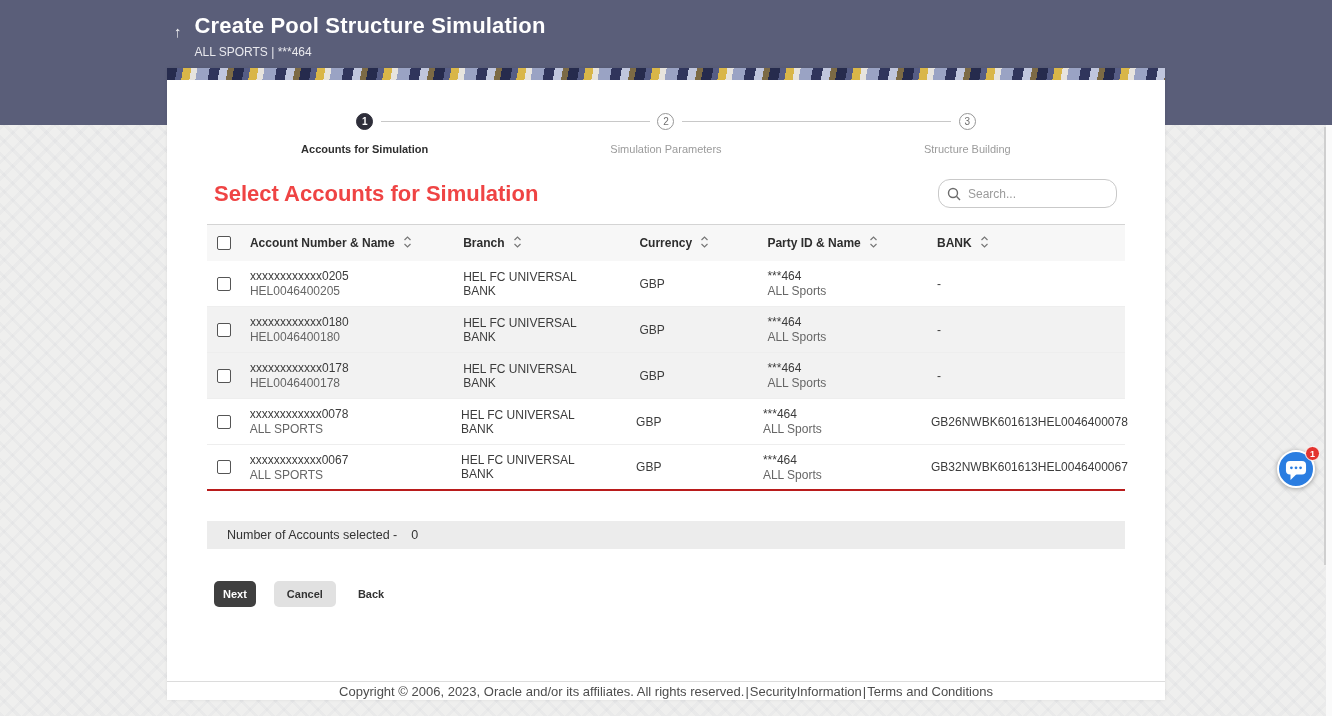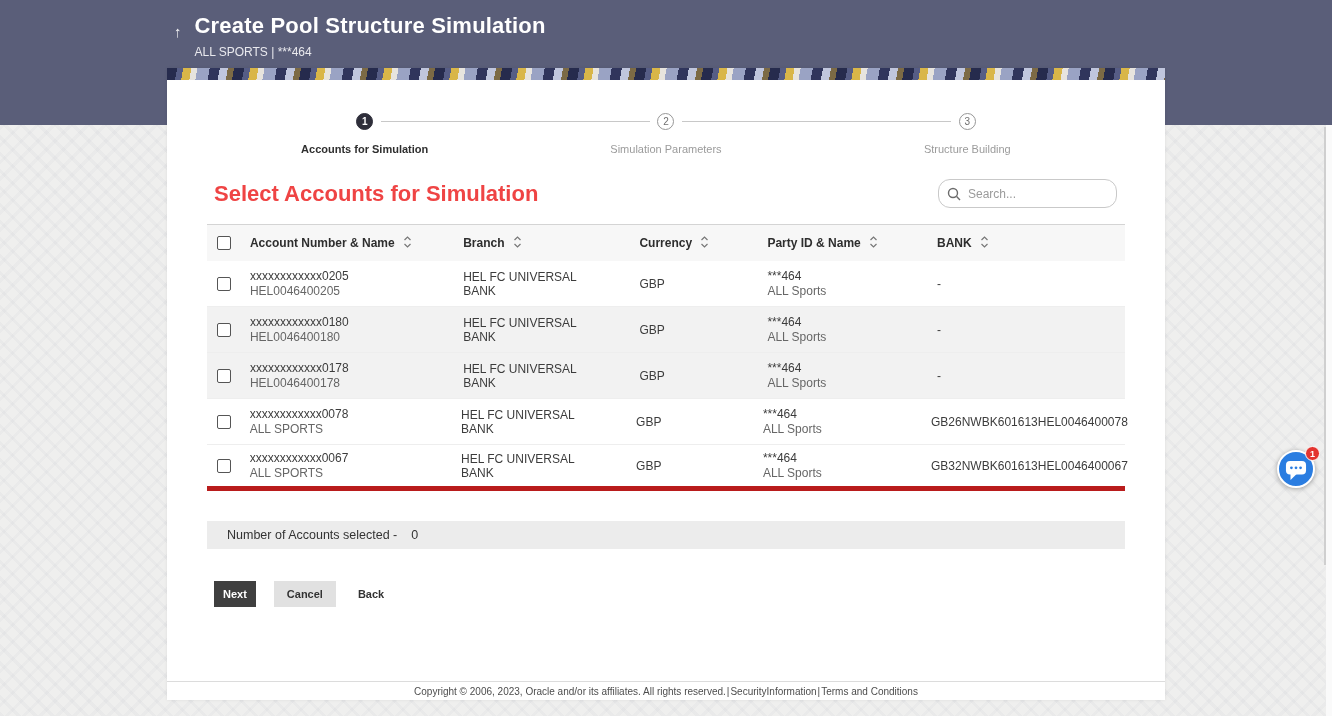--- a/index.html
+++ b/index.html
@@ -50,50 +50,50 @@
   .search-box input { border: none; outline: none; width: 100%; font-size: 12px; color: #444; font-family: "Liberation Sans", sans-serif; }
   .search-box input::placeholder { color: #9b9b9b; }
   
   .table { margin: 16px 40px 0; }
   .t-head {
     display: flex; align-items: center; height: 37px; background: #f7f7f7;
     border-top: 1px solid #d4d4d4; font-size: 12px; font-weight: bold; color: #2e2e2e;
   }
   .t-row { display: flex; align-items: center; height: 46px; font-size: 12px; border-bottom: 1px solid #eeeeee; background: #fff; }
   .t-row.alt { background: #f2f2f2; }
-  .t-row:last-child { border-bottom: 5px solid #b91c1c; }
+  .t-row:last-child { border-bottom: 2px solid #b91c1c; }
   .cell { padding-right: 0; }
   .col-check { width: 44px; padding-left: 10px; display: flex; align-items: center; }
   .col-account { width: 220px; }
   .col-branch { width: 153px; }
   .col-currency { width: 132px; margin-left: 28px; }
   .col-party { width: 175px; }
   .col-iban { width: 194px; }
   .hcell { display: flex; align-items: center; gap: 8px; cursor: pointer; }
   .checkbox { width: 14px; height: 14px; border: 1.5px solid #555; border-radius: 2px; background: #fff; cursor: pointer; }
   .l1 { color: #3c3c3c; line-height: 14px; }
   .l2 { color: #666; line-height: 14px; margin-top: 1px; }
   .single { color: #3c3c3c; }
   
   .count-bar {
     margin: 30px 40px 0; height: 28px; background: #ececec;
     display: flex; align-items: center; padding-left: 20px; font-size: 12.5px; color: #333;
   }
   .count-val { margin-left: 14px; }
   
   .btn-row { display: flex; align-items: center; gap: 18px; margin: 32px 0 0 47px; }
-  .btn { font-family: "Liberation Sans", sans-serif; font-size: 11px; font-weight: bold; border: none; border-radius: 0; cursor: pointer; padding: 7px 9px; }
+  .btn { font-family: "Liberation Sans", sans-serif; font-size: 11px; font-weight: bold; border: none; border-radius: 5px; cursor: pointer; padding: 7px 9px; }
   .btn-primary { background: #3f3f3f; color: #fff; }
   .btn-secondary { background: #e1e1e1; color: #333; padding: 7px 13px; }
   .btn-link { background: transparent; color: #333; padding: 7px 4px; }
   
   .card-footer {
     position: absolute; bottom: 0; left: 0; right: 0; height: 19px;
     border-top: 1px solid #dcdcdc; display: flex; align-items: center; justify-content: center;
-    font-size: 10px; color: #4d4d4d; gap: 1px; background: #fff;
+    font-size: 13px; color: #4d4d4d; gap: 1px; background: #fff;
   }
   .card-footer a { color: #4d4d4d; text-decoration: none; cursor: pointer; }
   
   .chat { position: absolute; left: 1277px; top: 450px; z-index: 5; width: 40px; height: 40px; cursor: pointer; }
   .chat-circle {
     width: 38px; height: 38px; border-radius: 50%; background: #2a7de1; border: 2px solid #fff;
     display: flex; align-items: center; justify-content: center; box-shadow: 0 1px 5px rgba(0,0,0,.35);
   }
   .chat-badge {
     position: absolute; top: -4px; right: -3px; min-width: 15px; height: 15px; border-radius: 8px;

